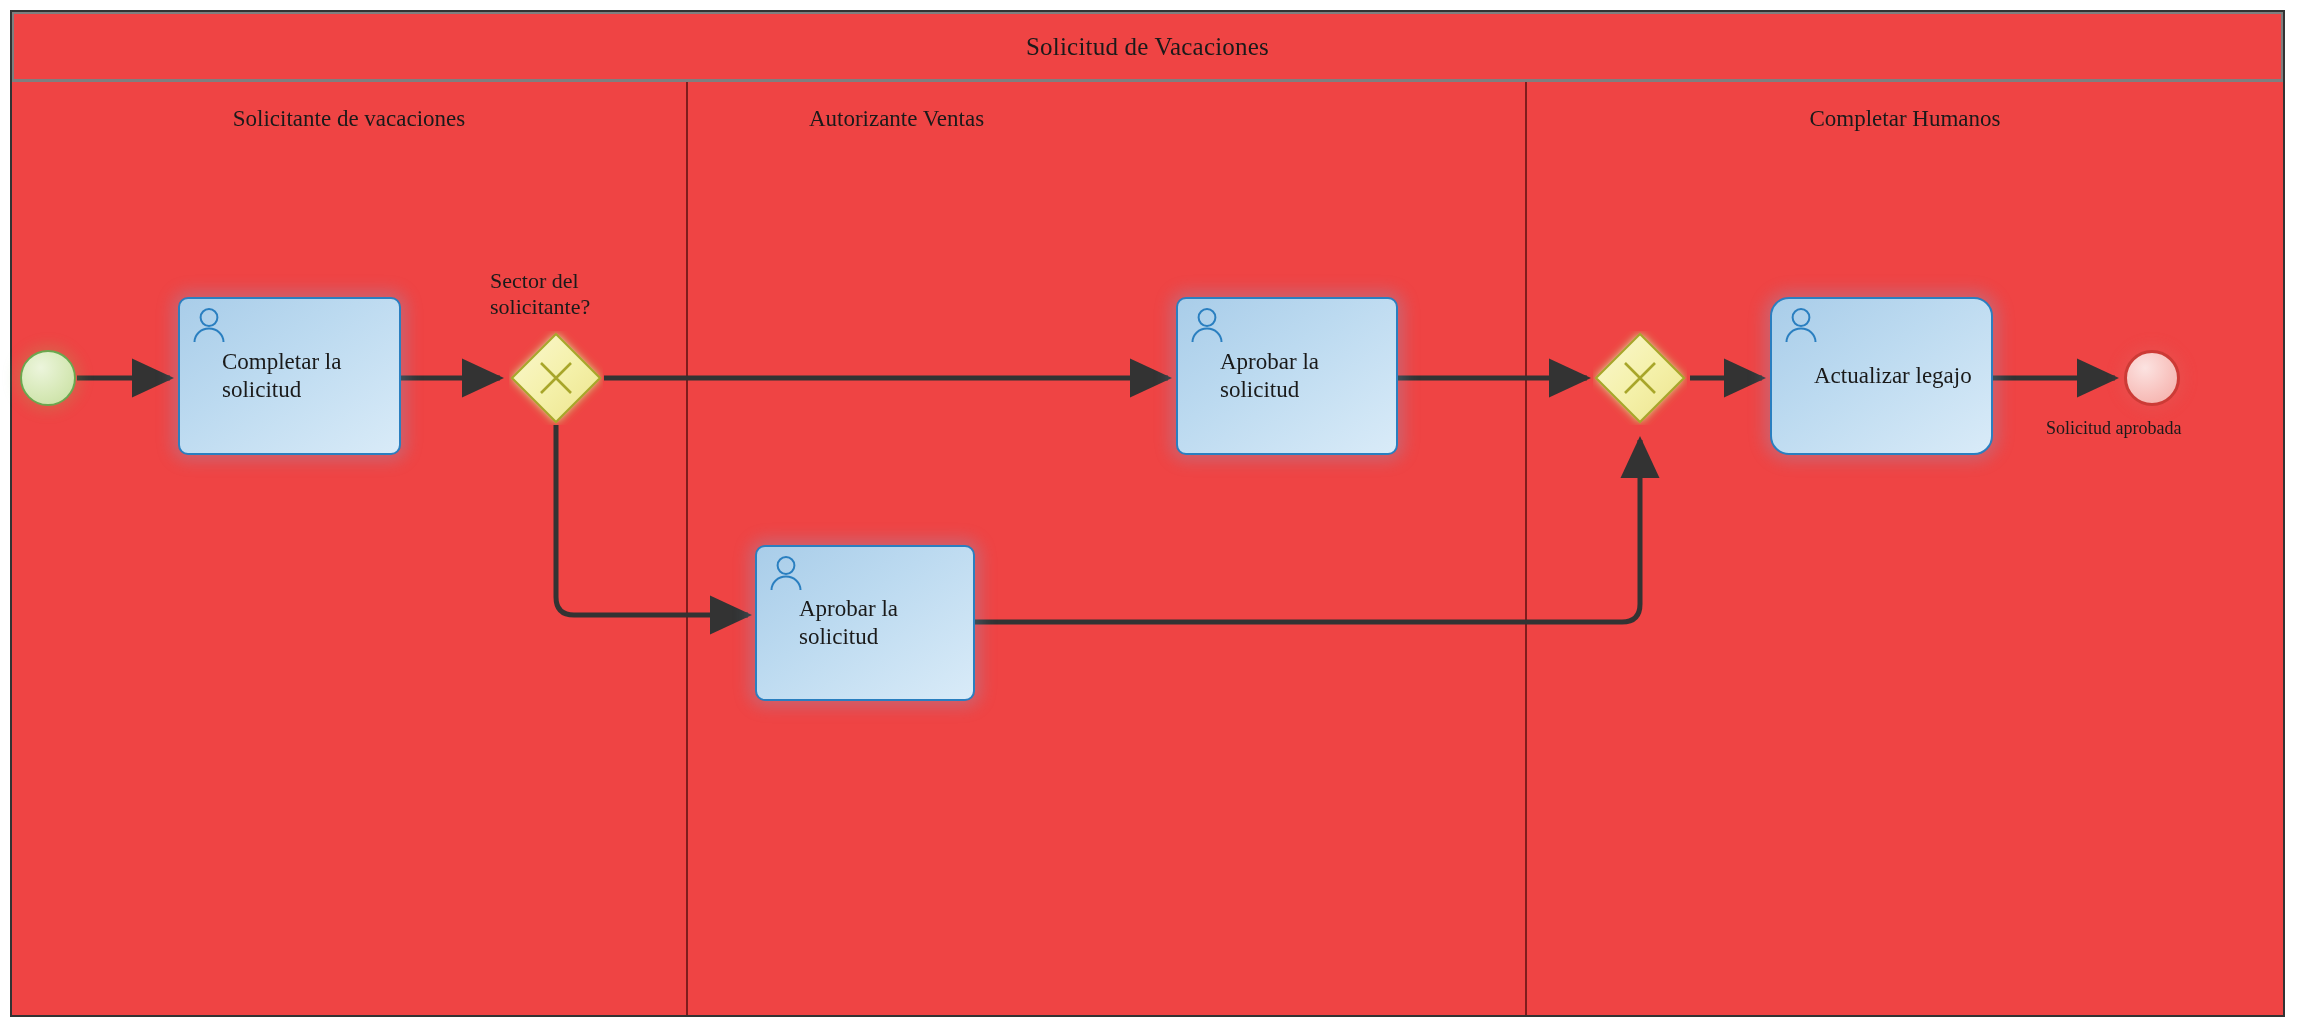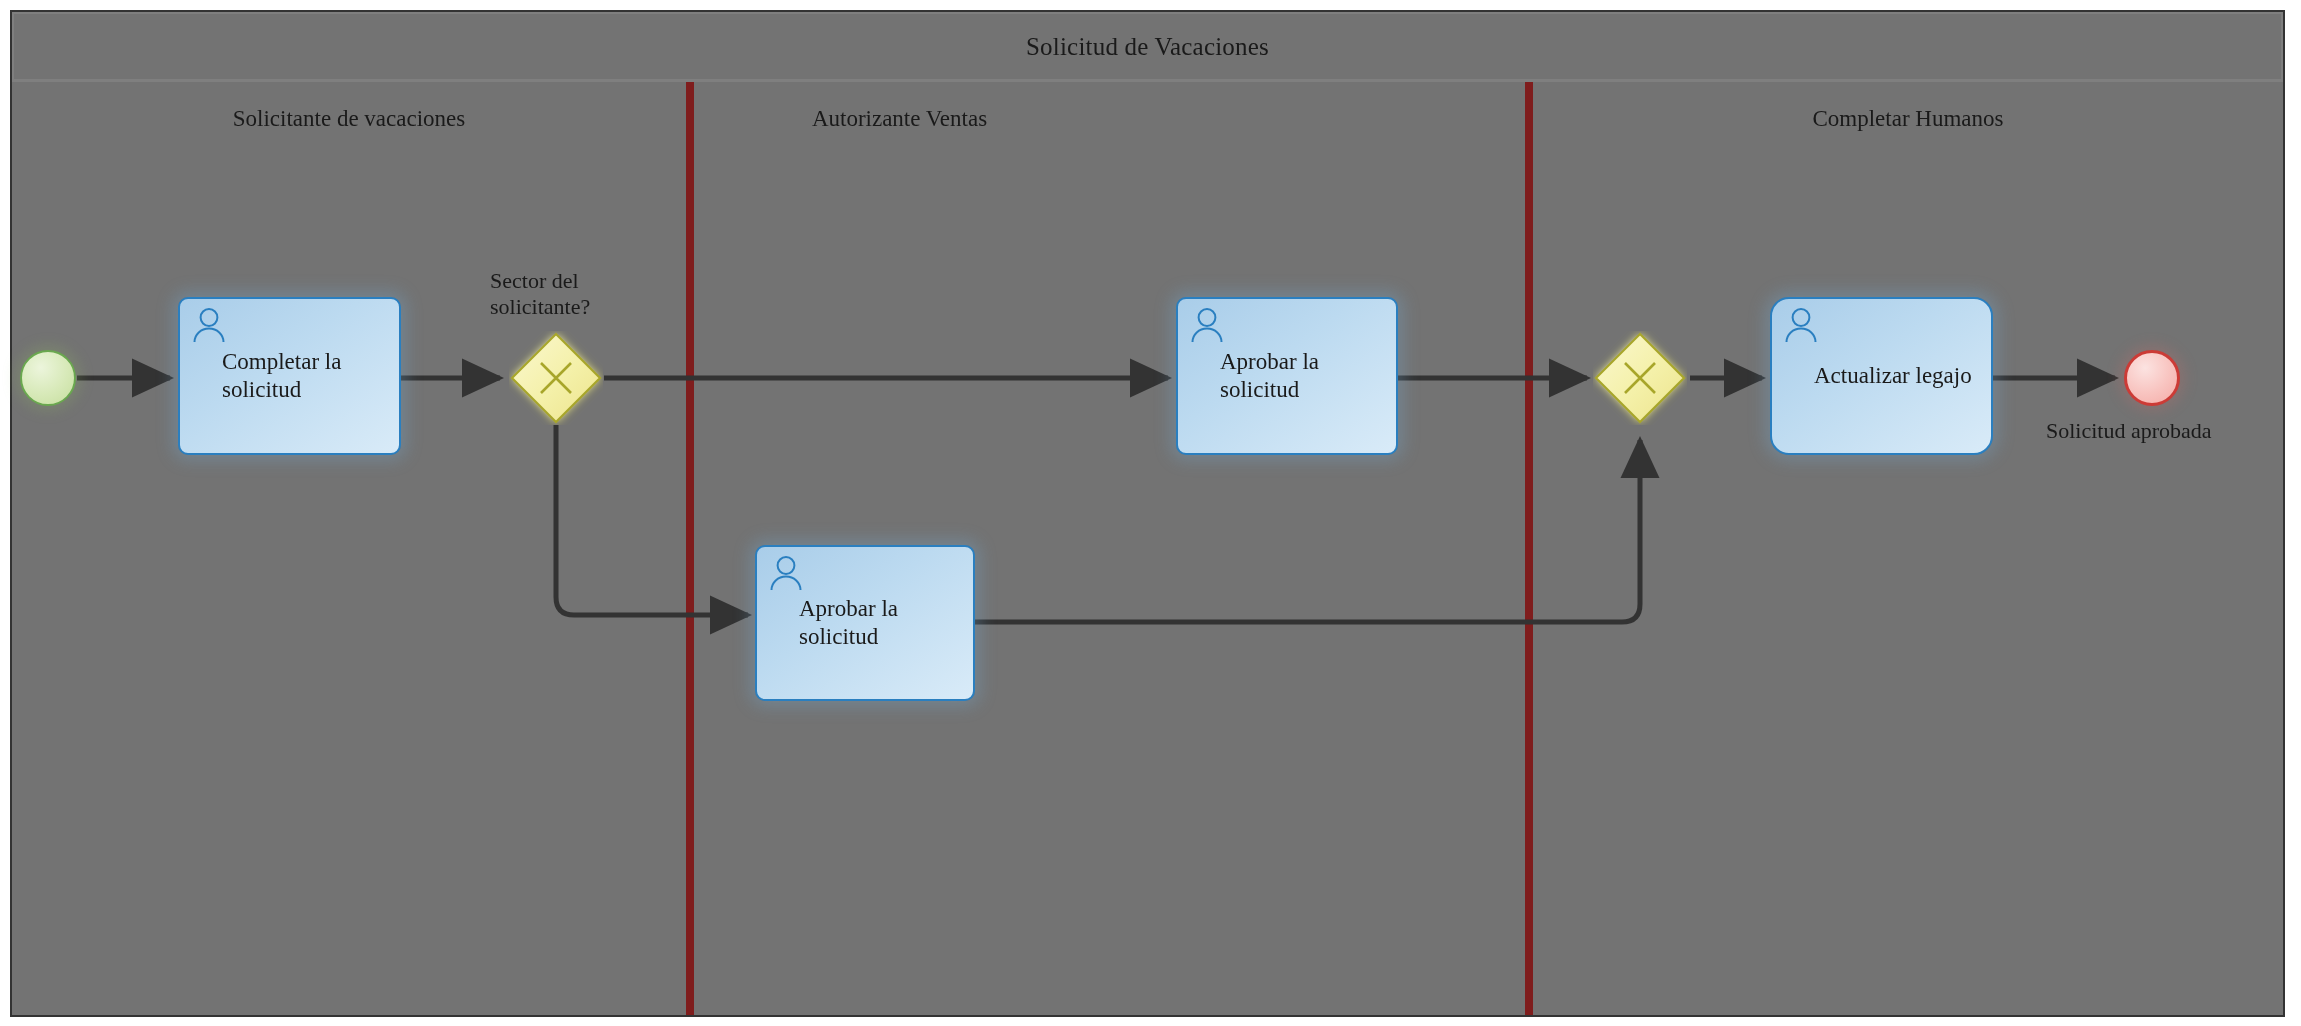--- a/index.html
+++ b/index.html
@@ -22,21 +22,21 @@
 
   
   .pool {
     position: absolute;
     left: 10px;
     top: 10px;
     width: 2275px;
     height: 1007px;
     box-sizing: border-box;
     border: 2px solid #333333;
-    background: #737373;
+    background: #ef4444;
   }
   .pool-title-row {
     position: absolute;
     left: 0px;
     top: 0px;
     width: 2271px;
     height: 70px;
     box-sizing: border-box;
     border-bottom: 3px solid #7f7f7f;
     border-top: 2px solid #7f7f7f;
@@ -60,21 +60,21 @@
     top: 70px;
     width: 2271px;
     height: 933px;
   }
   .lane {
     position: absolute;
     top: 0;
     height: 933px;
     box-sizing: border-box;
   }
-  .lane + .lane { border-left: 8px solid #7f1d1d; }
+  .lane + .lane { border-left: 2px solid #7f1d1d; }
   .lane-label {
     position: absolute;
     top: 24px;
     left: 0;
     width: 100%;
     text-align: center;
     font-size: 23px;
     color: #1a1a1a;
     font-family: "Liberation Serif", "DejaVu Serif", serif;
     white-space: nowrap;
@@ -105,21 +105,21 @@
   }
   .event-end {
     width: 56px; height: 56px;
     border: 3px solid #cc3b36;
     background: radial-gradient(circle at 36% 30%, #fce3e1 0%, #f8c3bf 55%, #f4aba6 100%);
     box-shadow: 0 0 14px 5px rgba(220,110,105,0.22);
   }
   .event-label {
     position: absolute;
     white-space: nowrap;
-    font-size: 22px;
+    font-size: 18px;
     color: #1a1a1a;
     font-family: "Liberation Serif", "DejaVu Serif", serif;
   }
 
   .task {
     box-sizing: border-box;
     border: 2px solid #2a7fc0;
     border-radius: 10px;
     background: linear-gradient(145deg, #a9cde9 0%, #bcdaf0 42%, #d9ebf8 100%);
     box-shadow: 0 0 16px 6px rgba(120,175,220,0.28);

